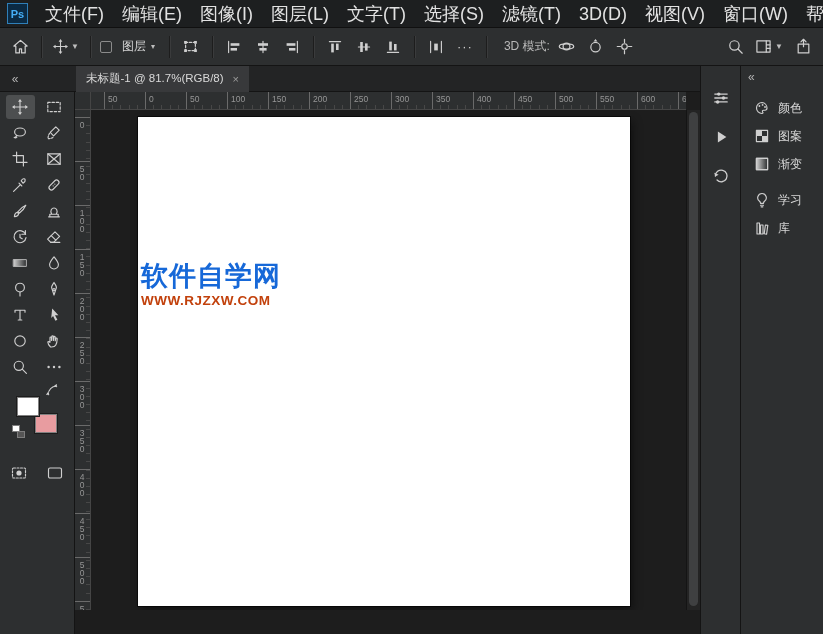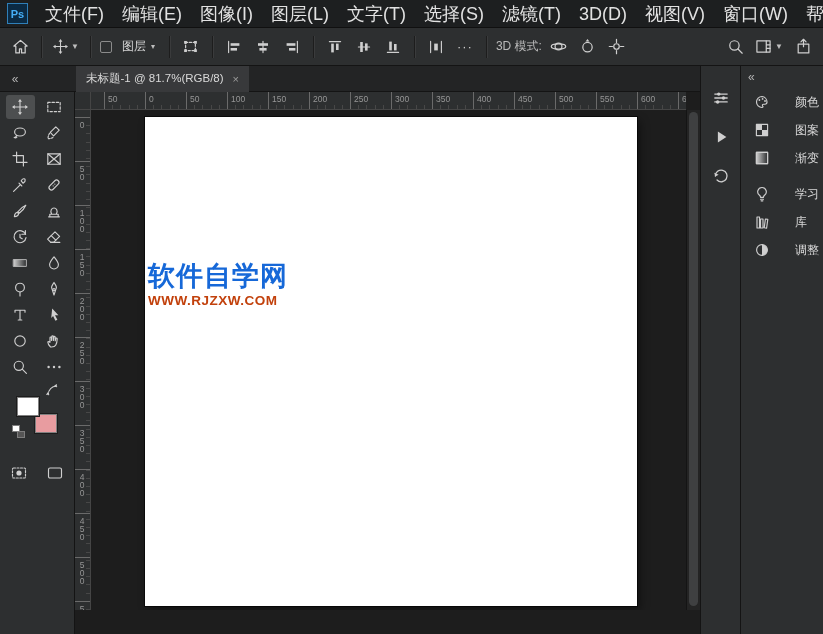--- a/index.html
+++ b/index.html
@@ -25,21 +25,21 @@
   .win-btn{width:36px;display:flex;align-items:center;justify-content:center;color:#c9c9c9;font-size:12px}
 
   
   .optionsbar{position:absolute;left:0;top:28px;width:823px;height:38px;background:var(--panel);
               border-bottom:1px solid var(--line);display:flex;align-items:center;padding:0 8px;gap:5px}
   .ob-btn{height:26px;min-width:24px;display:flex;align-items:center;justify-content:center;border-radius:3px;gap:3px;padding:0 2px;flex:none}
   .ob-divider{width:1px;height:22px;background:#1d1d1d;box-shadow:1px 0 0 #3a3b3c;margin:0 4px;flex:none}
   .caret{font-size:8px;color:#bdbdbd;line-height:1}
   .ob-checkbox{width:12px;height:12px;border:1px solid #8b8b8b;border-radius:2px;flex:none}
   .ob-dropdown{display:flex;align-items:center;gap:5px;padding:3px 5px;border-radius:3px;flex:none}
-  .ob-label{color:#b9b9b9;font-size:12px;flex:none;margin-left:0}
+  .ob-label{color:#b9b9b9;font-size:12px;flex:none;margin-left:8px}
   .ob-dots{color:#cfcfcf;font-size:13px;letter-spacing:1px;flex:none;padding:0 4px}
   .ob-right{margin-left:auto;display:flex;align-items:center;gap:6px}
 
   
   .tabbar{position:absolute;left:0;top:66px;width:700px;height:26px;background:var(--tabbar);
           border-bottom:1px solid var(--line);display:flex;align-items:center}
   .dock-collapse{width:30px;text-align:center;color:#b5b5b5;font-size:12px;flex:none}
   .tab{margin-left:46px;height:26px;display:flex;align-items:center;gap:9px;padding:0 10px;
        background:var(--tab);color:#d9d9d9;font-size:11.5px;flex:none}
   .tab-close{color:#9c9c9c;font-size:11px}
@@ -69,21 +69,21 @@
            background-image:repeating-linear-gradient(to right,#474747 0 1px,transparent 1px 8.2px);
            background-size:700px 5px;background-position:13px 13px;background-repeat:no-repeat}
   .hcell{width:41px;flex:none;border-left:1px solid #6a6a6a;font-size:8.5px;color:var(--dim);padding:2px 0 0 3px;height:100%}
   .v-ruler{position:absolute;left:75px;top:110px;width:16px;height:500px;background:var(--panel);
            border-right:1px solid #454545;padding-top:7px;overflow:hidden;
            background-image:repeating-linear-gradient(to bottom,#474747 0 1px,transparent 1px 8.2px);
            background-size:5px 600px;background-position:11px 7px;background-repeat:no-repeat}
   .vcell{height:41px;border-top:1px solid #6a6a6a;writing-mode:vertical-lr;text-orientation:upright;
          font-size:8.5px;color:var(--dim);padding-top:2px;width:100%;line-height:13px;letter-spacing:-2px}
   .viewport{position:absolute;left:91px;top:110px;width:595px;height:500px;background:var(--surround);overflow:hidden}
-  .canvas{position:absolute;left:54px;top:7px;width:492px;height:489px;background:#ffffff;
+  .canvas{position:absolute;left:47px;top:7px;width:492px;height:489px;background:#ffffff;
           box-shadow:0 0 0 1px rgba(0,0,0,.6),3px 4px 9px rgba(0,0,0,.45)}
   .wm{position:absolute;left:3px;top:144px}
   .wm-title{font-size:27px;font-weight:bold;color:#1668d8;letter-spacing:1px;line-height:30px}
   .wm-url{font-size:13.5px;font-weight:bold;color:#c2410c;letter-spacing:.5px;margin-top:2px}
   .v-scroll{position:absolute;left:686px;top:110px;width:14px;height:500px;background:#242424;border-left:1px solid var(--line)}
   .v-thumb{position:absolute;left:2px;top:2px;width:9px;height:494px;background:#3f4041;border-radius:5px}
 
   
   .statusbar{position:absolute;left:75px;top:610px;width:625px;height:24px;background:#2b2c2d;
              border-top:1px solid var(--line);display:flex;align-items:center;font-size:11px}
@@ -93,21 +93,21 @@
 
   
   .right-rail{position:absolute;left:700px;top:66px;width:40px;height:568px;background:var(--panel);
               border-left:1px solid var(--line);display:flex;flex-direction:column;align-items:center;padding-top:20px;gap:15px}
   .rail-btn{width:26px;height:24px;display:flex;align-items:center;justify-content:center;border-radius:3px}
   .right-panel{position:absolute;left:740px;top:66px;width:83px;height:568px;background:var(--panel);
                border-left:1px solid var(--line)}
   .rp-collapse{padding:4px 0 2px 7px;color:#b5b5b5;font-size:12px}
   .rp-group{margin-top:8px}
   .rp-group.second{margin-top:8px}
-  .rp-item{height:28px;display:flex;gap:25px;padding-left:13px}
+  .rp-item{height:28px;display:flex;align-items:center;gap:8px;padding-left:13px}
   .rp-item span.lbl{font-size:12px;color:#d8d8d8}
 </style>
 </head>
 <body>
 
 <div id="app">
 
   <div class="menubar">
     <div class="ps-badge">Ps</div>
 
@@ -595,23 +595,16 @@
             <path d="M6.5 13.2h3M7.1 14.8h1.8"></path>
           </svg>
         <span class="lbl">学习</span>
       </div>
       <div class="rp-item">
         <svg class="ic" width="16" height="16" viewBox="0 0 16 16">
             <path d="M3 14V3h2.5v11zM6.5 14V5H9v9zM10.2 13.8L11.4 5l2.4.4-1.2 8.8z"></path>
           </svg>
         <span class="lbl">库</span>
       </div>
-      <div class="rp-item">
-        <svg class="ic" width="16" height="16" viewBox="0 0 16 16">
-            <circle cx="8" cy="8" r="5.4"></circle>
-            <path class="f" d="M8 2.6a5.4 5.4 0 0 1 0 10.8z"></path>
-          </svg>
-        <span class="lbl">调整</span>
-      </div>
     </div>
   </div>
 
 </div>
 
 </body></html>

